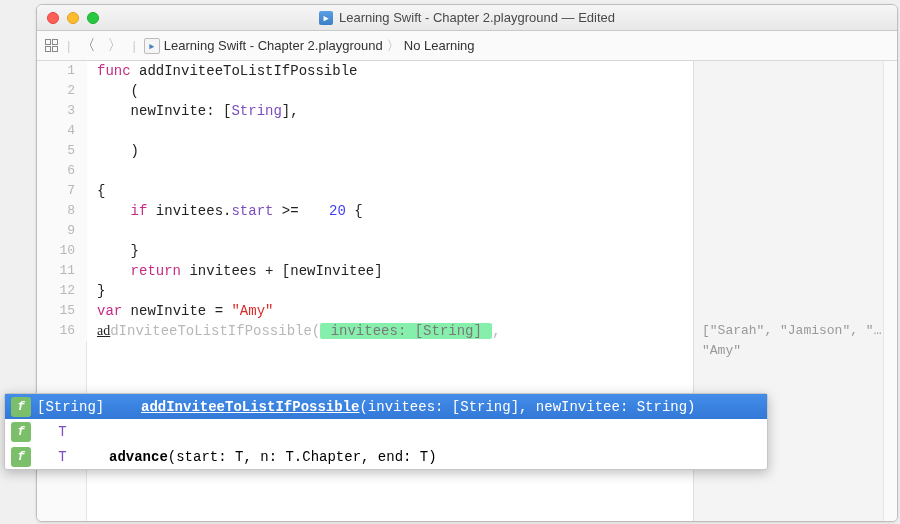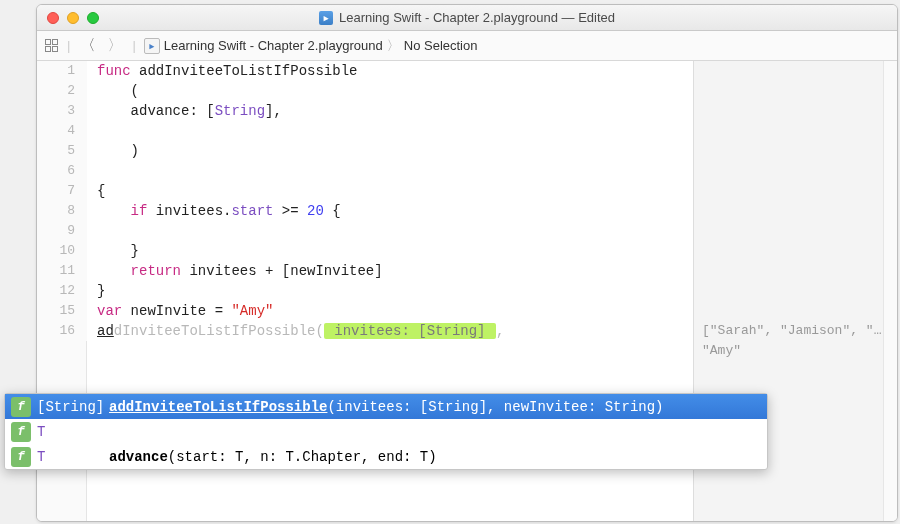--- a/index.html
+++ b/index.html
@@ -124,26 +124,26 @@
     user-select: none;
   }
   .code {
     padding-left: 10px;
     white-space: pre;
     color: #222;
   }
   
   .kw { color: #c72b84; }
   .type { color: #7b4dc0; }
-  .num { color: #3f3ff0; }
+  .num { color: #3f3ff0; margin-left: 22px; }
   .str { color: #d62b28; }
   .ident { color: #222; }
   .ghost { color: #b8b8b8; }
-  .sel-param { background: #bef264; color: #7a7a7a; border-radius: 2px; padding: 0 2px; }
-  .caret-underline { text-decoration: underline; }
+  .sel-param { background: #86efac; color: #7a7a7a; border-radius: 2px; padding: 0 2px; }
+  .caret-underline { text-decoration: underline; font-family: Liberation Serif, serif; }
   
   .autocomplete {
     position: absolute;
     left: 4px;
     top: 393px;
     width: 764px;
     background: #fff;
     border: 1px solid #c6c6c6;
     border-radius: 3px;
     box-shadow: 0 3px 12px rgba(0,0,0,0.25);
@@ -163,28 +163,28 @@
     width: 20px; height: 20px; margin: 0 6px;
     background: #7bbf6a;
     border-radius: 3px;
     color: #fff;
     display: inline-flex; align-items: center; justify-content: center;
     font-style: italic; font-weight: bold; font-size: 12px;
     flex-shrink: 0;
   }
   .ac-ret {
     width: 72px;
-    text-align: left;
+    text-align: center;
     padding-right: 21px;
     color: #7b4dc0;
     flex-shrink: 0;
   }
   .ac-row.selected .ac-ret { color: #fff; }
   .ac-sig { white-space: pre; }
-  .ac-row.selected .ac-sig { color: #fff; }
+  .ac-row.selected .ac-sig { color: #fff; margin-left: 32px; }
   .ac-row .fn-name { font-weight: 600; }
   .ac-row.selected .fn-name { text-decoration: underline; }
   .results-pane .rv {
     padding-left: 8px;
     height: 20px;
     line-height: 20px;
     white-space: nowrap;
     overflow: hidden;
   }
   .scrollbar-v {
@@ -220,39 +220,39 @@
         <span></span>
     </span>
     <span style="color:#ccc">|</span>
     <span class="chevron active">〈</span>
     <span class="chevron">〉</span>
     <span style="color:#ccc">|</span>
     <span class="breadcrumb">
       <span class="nav-icon">▸</span>
       <span>Learning Swift - Chapter 2.playground</span>
       <span class="bc-sep">〉</span>
-      <span>No Selection</span>
+      <span>No Learning</span>
     </span>
   </div>
 
   <div class="editor-wrap">
     <div class="gutter-bg"></div>
     <div class="code-area">
       <div class="code-lines" id="code-lines">
           <div class="line">
             <div class="lnum">1</div>
             <div class="code"><span class="kw">func</span><span> </span><span class="ident">addInviteeToListIfPossible</span></div>
           </div>
           <div class="line">
             <div class="lnum">2</div>
             <div class="code"><span>    (</span></div>
           </div>
           <div class="line">
             <div class="lnum">3</div>
-            <div class="code"><span>    advance: [</span><span class="type">String</span><span>],</span></div>
+            <div class="code"><span>    newInvite: [</span><span class="type">String</span><span>],</span></div>
           </div>
           <div class="line">
             <div class="lnum">4</div>
           </div>
           <div class="line">
             <div class="lnum">5</div>
             <div class="code"><span>    )</span></div>
           </div>
           <div class="line">
             <div class="lnum">6</div>

